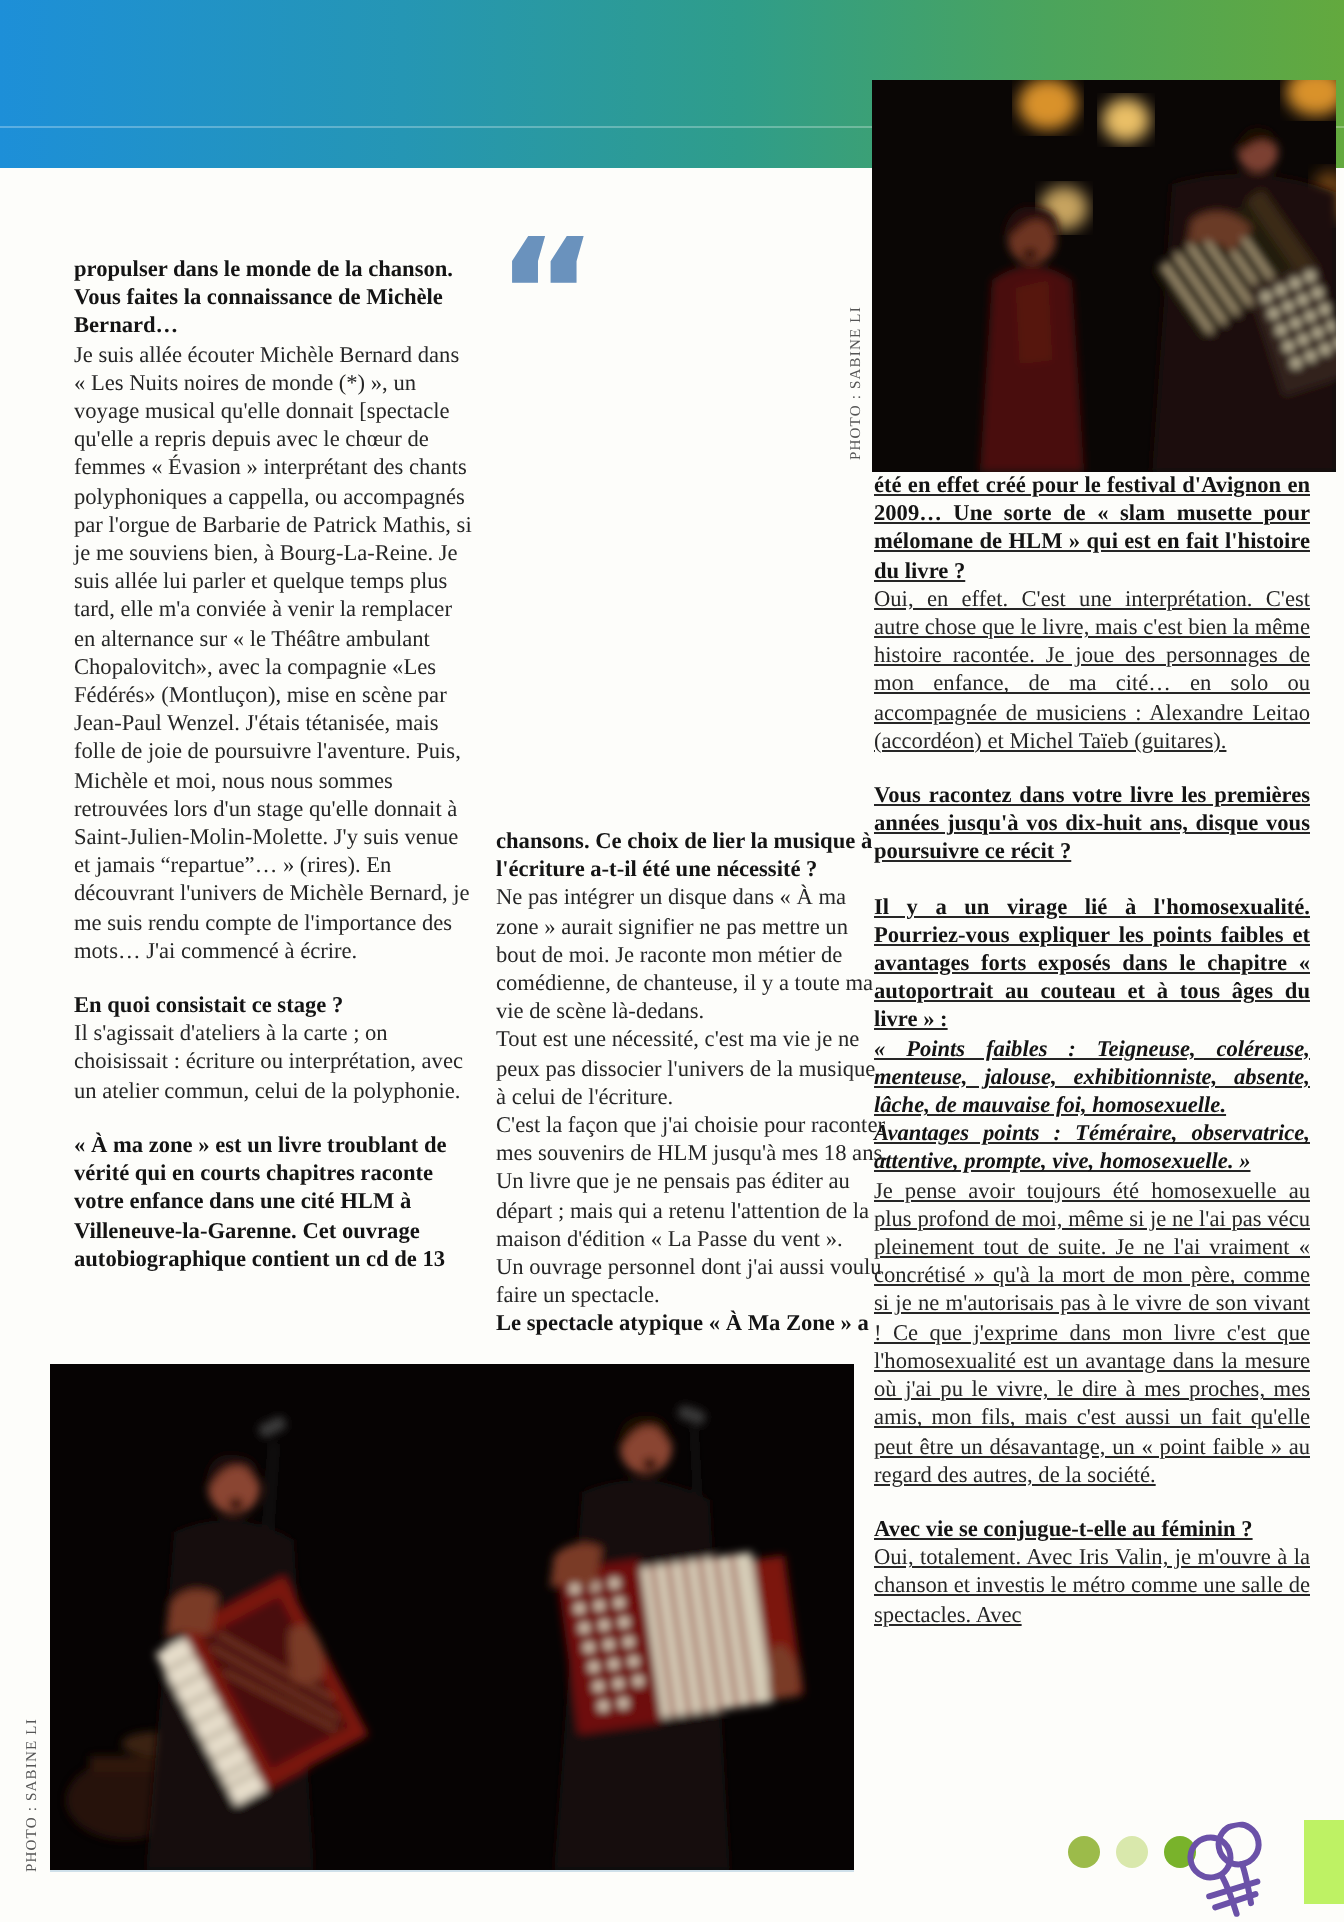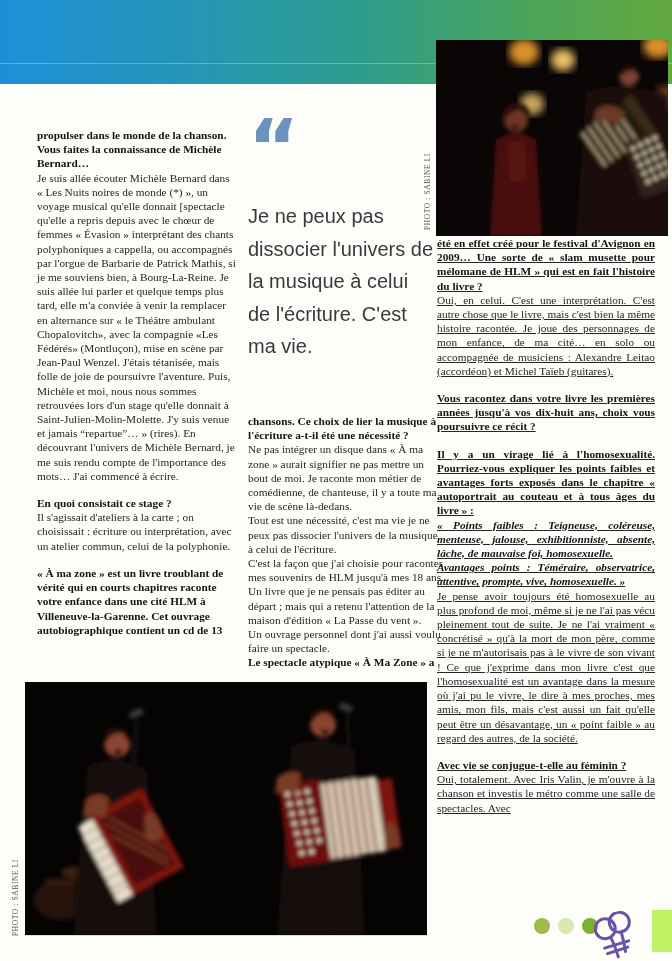--- a/index.html
+++ b/index.html
@@ -136,21 +136,20 @@
           <circle cx="231" cy="137" r="2.4"></circle>
       </g>
       <path d="M160,70 Q175,60 190,74 L180,86 Q170,78 158,82 Z" fill="#6b3a28"></path>
     </g>
   </svg>
 </div>
 <div class="v-caption v-caption-top">PHOTO : SABINE LI</div>
 
 <div class="quote-block">
   <div class="quote-mark">“</div>
-  <div class="quote-text">Je ne peux pas dissocier l'univers de la musique à celui de l'écriture. C'est ma vie.</div>
 </div>
 
 <div class="col col-left">
   <p class="b">propulser dans le monde de la chanson. Vous faites la connaissance de Michèle Bernard…</p>
   <p>Je suis allée écouter Michèle Bernard dans « Les Nuits noires de monde (*) », un voyage musical qu'elle donnait [spectacle qu'elle a repris depuis avec le chœur de femmes « Évasion » interprétant des chants polyphoniques a cappella, ou accompagnés par l'orgue de Barbarie de Patrick Mathis, si je me souviens bien, à Bourg-La-Reine. Je suis allée lui parler et quelque temps plus tard, elle m'a conviée à venir la remplacer en alternance sur « le Théâtre ambulant Chopalovitch», avec la compagnie «Les Fédérés» (Montluçon), mise en scène par Jean-Paul Wenzel. J'étais tétanisée, mais folle de joie de poursuivre l'aventure. Puis, Michèle et moi, nous nous sommes retrouvées lors d'un stage qu'elle donnait à Saint-Julien-Molin-Molette. J'y suis venue et jamais “repartue”… » (rires). En découvrant l'univers de Michèle Bernard, je me suis rendu compte de l'importance des mots… J'ai commencé à écrire.</p>
   <p class="b gap">En quoi consistait ce stage ?</p>
   <p>Il s'agissait d'ateliers à la carte ; on choisissait : écriture ou interprétation, avec un atelier commun, celui de la polyphonie.</p>
   <p class="b gap">« À ma zone » est un livre troublant de vérité qui en courts chapitres raconte votre enfance dans une cité HLM à Villeneuve-la-Garenne. Cet ouvrage autobiographique contient un cd de 13</p>
 </div>
 
@@ -158,22 +157,22 @@
   <p class="b">chansons. Ce choix de lier la musique à l'écriture a-t-il été une nécessité ?</p>
   <p>Ne pas intégrer un disque dans « À ma zone » aurait signifier ne pas mettre un bout de moi. Je raconte mon métier de comédienne, de chanteuse, il y a toute ma vie de scène là-dedans.</p>
   <p>Tout est une nécessité, c'est ma vie je ne peux pas dissocier l'univers de la musique à celui de l'écriture.</p>
   <p>C'est la façon que j'ai choisie pour raconter mes souvenirs de HLM jusqu'à mes 18 ans. Un livre que je ne pensais pas éditer au départ ; mais qui a retenu l'attention de la maison d'édition « La Passe du vent ».</p>
   <p>Un ouvrage personnel dont j'ai aussi voulu faire un spectacle.</p>
   <p class="b">Le spectacle atypique « À Ma Zone » a</p>
 </div>
 
 <div class="col col-right">
   <p class="b">été en effet créé pour le festival d'Avignon en 2009… Une sorte de « slam musette pour mélomane de HLM » qui est en fait l'histoire du livre ?</p>
-  <p>Oui, en celui. C'est une interprétation. C'est autre chose que le livre, mais c'est bien la même histoire racontée. Je joue des personnages de mon enfance, de ma cité… en solo ou accompagnée de musiciens : Alexandre Leitao (accordéon) et Michel Taïeb (guitares).</p>
-  <p class="b gap">Vous racontez dans votre livre les premières années jusqu'à vos dix-huit ans, choix vous poursuivre ce récit ?</p>
+  <p>Oui, en effet. C'est une interprétation. C'est autre chose que le livre, mais c'est bien la même histoire racontée. Je joue des personnages de mon enfance, de ma cité… en solo ou accompagnée de musiciens : Alexandre Leitao (accordéon) et Michel Taïeb (guitares).</p>
+  <p class="b gap">Vous racontez dans votre livre les premières années jusqu'à vos dix-huit ans, disque vous poursuivre ce récit ?</p>
   <p class="b gap">Il y a un virage lié à l'homosexualité. Pourriez-vous expliquer les points faibles et avantages forts exposés dans le chapitre « autoportrait au couteau et à tous âges du livre » :</p>
   <p class="bi">« Points faibles : Teigneuse, coléreuse, menteuse, jalouse, exhibitionniste, absente, lâche, de mauvaise foi, homosexuelle.</p>
   <p class="bi">Avantages points : Téméraire, observatrice, attentive, prompte, vive, homosexuelle. »</p>
   <p>Je pense avoir toujours été homosexuelle au plus profond de moi, même si je ne l'ai pas vécu pleinement tout de suite. Je ne l'ai vraiment « concrétisé » qu'à la mort de mon père, comme si je ne m'autorisais pas à le vivre de son vivant ! Ce que j'exprime dans mon livre c'est que l'homosexualité est un avantage dans la mesure où j'ai pu le vivre, le dire à mes proches, mes amis, mon fils, mais c'est aussi un fait qu'elle peut être un désavantage, un « point faible » au regard des autres, de la société.</p>
   <p class="b gap">Avec vie se conjugue-t-elle au féminin ?</p>
   <p>Oui, totalement. Avec Iris Valin, je m'ouvre à la chanson et investis le métro comme une salle de spectacles. Avec</p>
 </div>
 
 <div class="photo photo-bottom">
   <svg width="402" height="253" viewBox="0 0 402 253">

